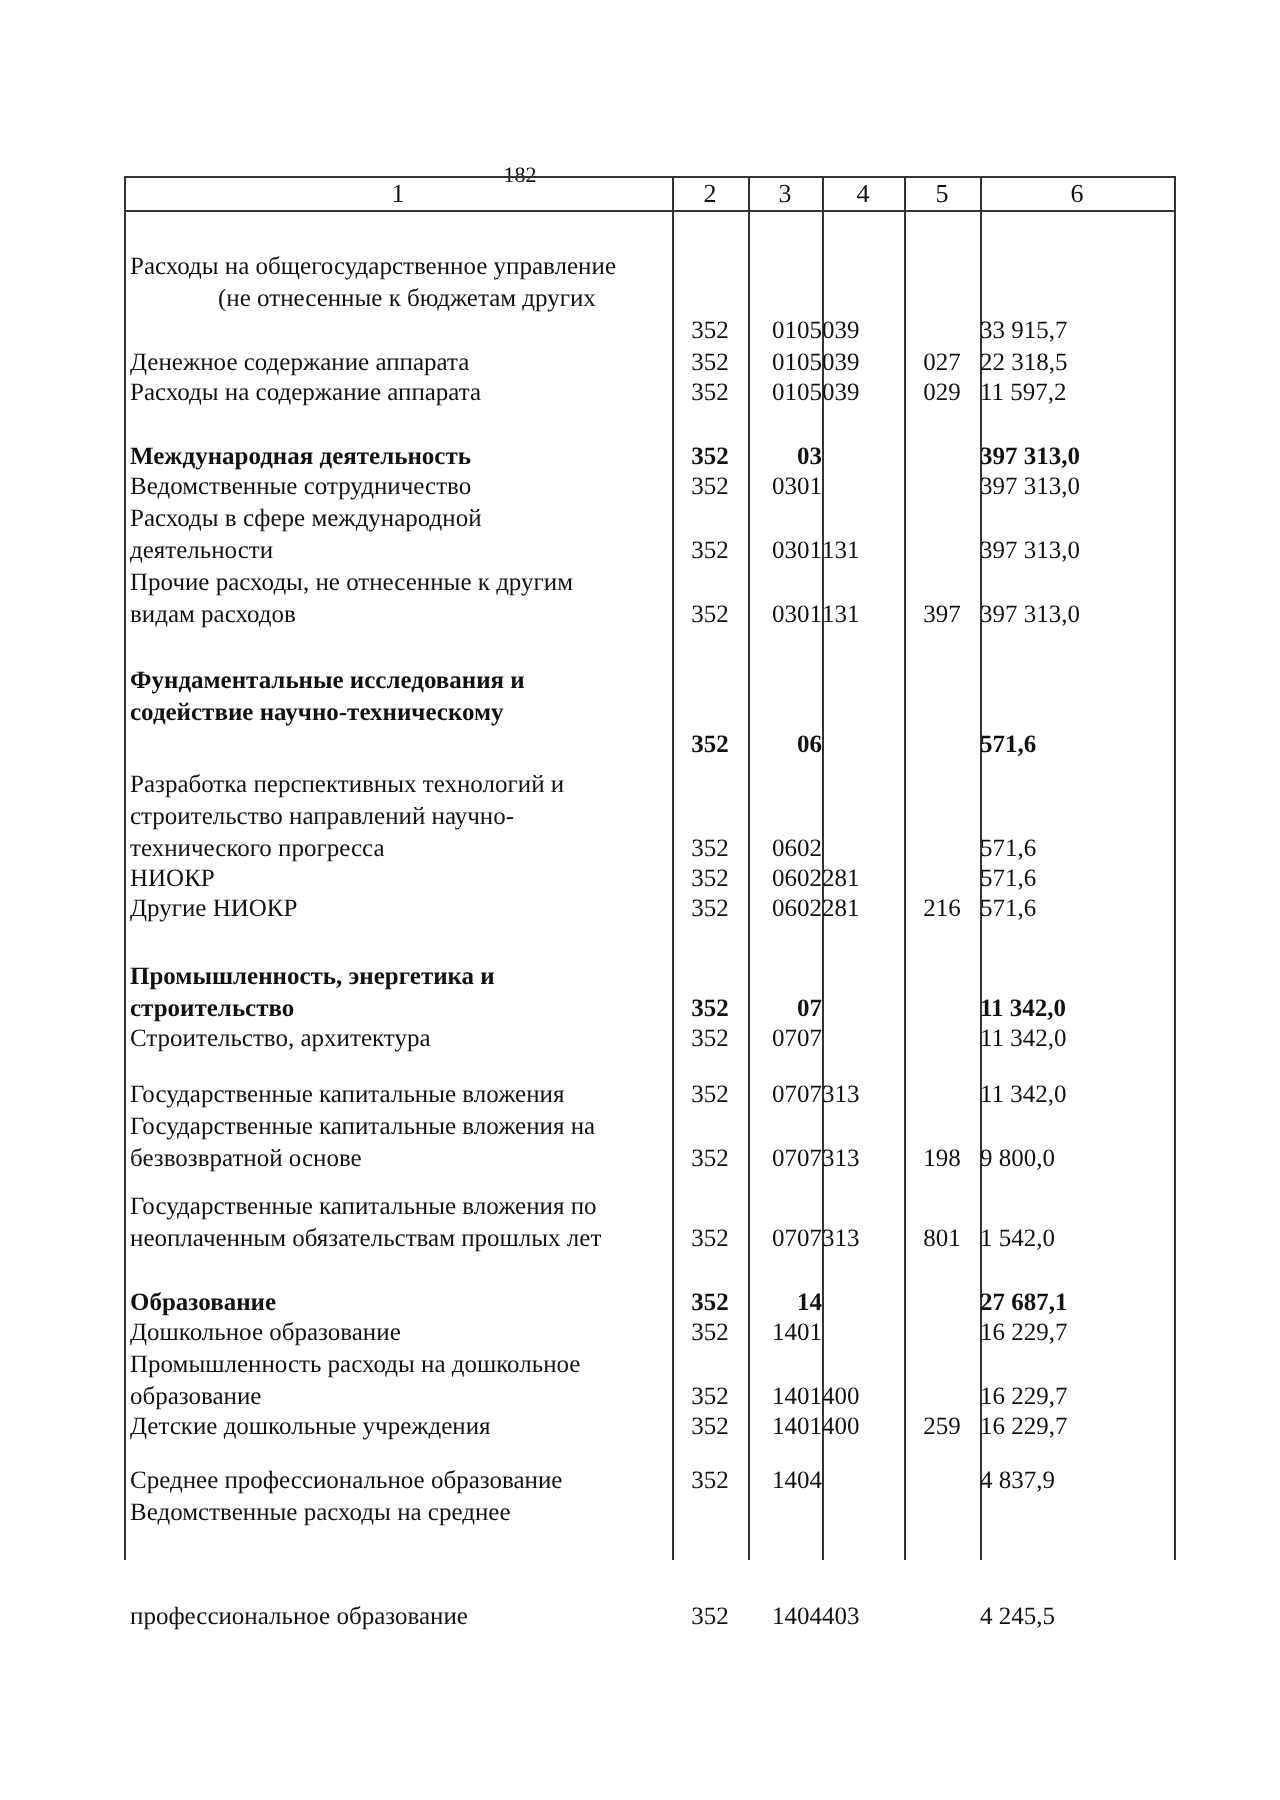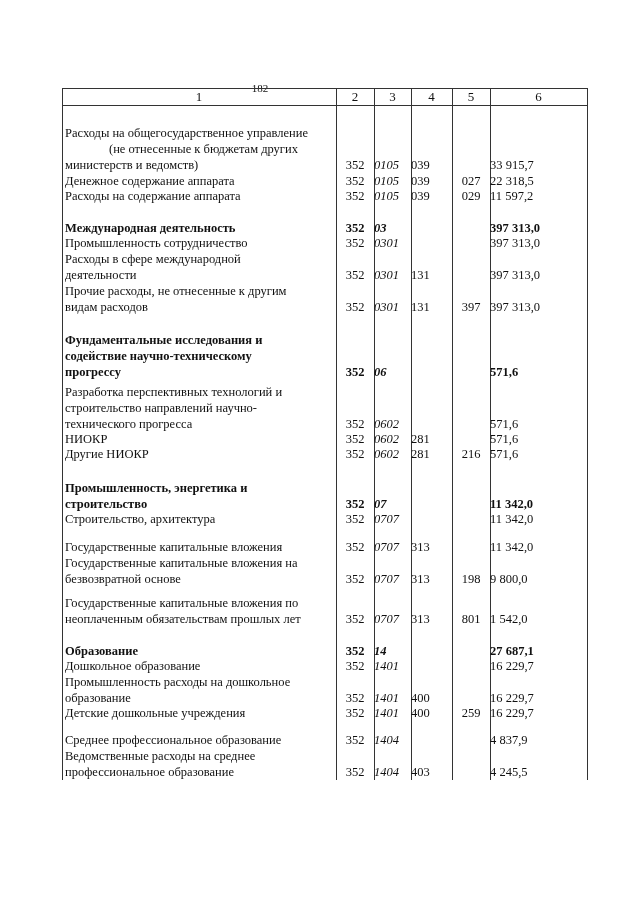--- a/index.html
+++ b/index.html
@@ -7,21 +7,21 @@
          font-family:"Liberation Serif", "DejaVu Serif", serif; color:#111; }
   .page-num { position:absolute; top:82px; left:0; width:520px; text-align:center; font-size:11px; }
   .table { position:absolute; left:62px; top:88px; width:526px; height:692px; }
   .vline { position:absolute; top:0; width:1px; background:#333; }
   .hline { position:absolute; left:0; height:1px; background:#333; width:526px; }
   .hdr { position:absolute; top:1px; height:15px; font-size:13px; text-align:center; line-height:15px; }
   .row { position:absolute; left:0; width:526px; height:15px; font-size:12.5px; line-height:15px; }
   .row.bold { font-weight:bold; }
   .c1 { position:absolute; left:3px; width:270px; white-space:nowrap; }
   .c2 { position:absolute; left:274px; width:38px; text-align:center; }
-  .c3 { position:absolute; left:312px; width:37px; text-align:left;font-style:italic; }
+  .c3 { position:absolute; left:312px; width:37px; text-align:right; }
   .c4 { position:absolute; left:349px; width:41px; }
   .c5 { position:absolute; left:390px; width:38px; text-align:center; }
   .c6 { position:absolute; left:428px; width:96px; text-align:left; }
 </style>
 </head>
 <body>
 
 <div class="page-num">182</div>
 
 <div class="table" id="tbl">
@@ -53,21 +53,20 @@
       </div>
       <div class="row" style="top: 54px; margin-left: 44px;">
         <span class="c1">(не отнесенные к бюджетам других</span>
         <span class="c2"></span>
         <span class="c3"></span>
         <span class="c4"></span>
         <span class="c5"></span>
         <span class="c6"></span>
       </div>
       <div class="row" style="top: 70px;">
-        <span class="c1">министерств и ведомств)</span>
         <span class="c2">352</span>
         <span class="c3">0105</span>
         <span class="c4">039</span>
         <span class="c5"></span>
         <span class="c6">33 915,7</span>
       </div>
       <div class="row" style="top: 86px; padding-left: 20px;">
         <span class="c1">Денежное содержание аппарата</span>
         <span class="c2">352</span>
         <span class="c3">0105</span>
@@ -85,21 +84,21 @@
       </div>
       <div class="row bold" style="top: 133px;">
         <span class="c1">Международная  деятельность</span>
         <span class="c2">352</span>
         <span class="c3">03</span>
         <span class="c4"></span>
         <span class="c5"></span>
         <span class="c6">397 313,0</span>
       </div>
       <div class="row" style="top: 148px;">
-        <span class="c1">Промышленность сотрудничество</span>
+        <span class="c1">Ведомственные сотрудничество</span>
         <span class="c2">352</span>
         <span class="c3">0301</span>
         <span class="c4"></span>
         <span class="c5"></span>
         <span class="c6">397 313,0</span>
       </div>
       <div class="row" style="top: 164px;">
         <span class="c1">Расходы в сфере международной</span>
         <span class="c2"></span>
         <span class="c3"></span>
@@ -141,21 +140,20 @@
       </div>
       <div class="row bold" style="top: 261px;">
         <span class="c1">содействие научно-техническому</span>
         <span class="c2"></span>
         <span class="c3"></span>
         <span class="c4"></span>
         <span class="c5"></span>
         <span class="c6"></span>
       </div>
       <div class="row bold" style="top: 277px;">
-        <span class="c1">прогрессу</span>
         <span class="c2">352</span>
         <span class="c3">06</span>
         <span class="c4"></span>
         <span class="c5"></span>
         <span class="c6">571,6</span>
       </div>
       <div class="row" style="top: 297px;">
         <span class="c1">Разработка перспективных технологий и</span>
         <span class="c2"></span>
         <span class="c3"></span>
@@ -308,21 +306,21 @@
         <span class="c6">4 837,9</span>
       </div>
       <div class="row" style="top: 661px;">
         <span class="c1">Ведомственные расходы на среднее</span>
         <span class="c2"></span>
         <span class="c3"></span>
         <span class="c4"></span>
         <span class="c5"></span>
         <span class="c6"></span>
       </div>
-      <div class="row" style="top: 677px;">
+      <div class="row" style="top: 713px;">
         <span class="c1">профессиональное образование</span>
         <span class="c2">352</span>
         <span class="c3">1404</span>
         <span class="c4">403</span>
         <span class="c5"></span>
         <span class="c6">4 245,5</span>
       </div>
     </div>
 </div>
 

